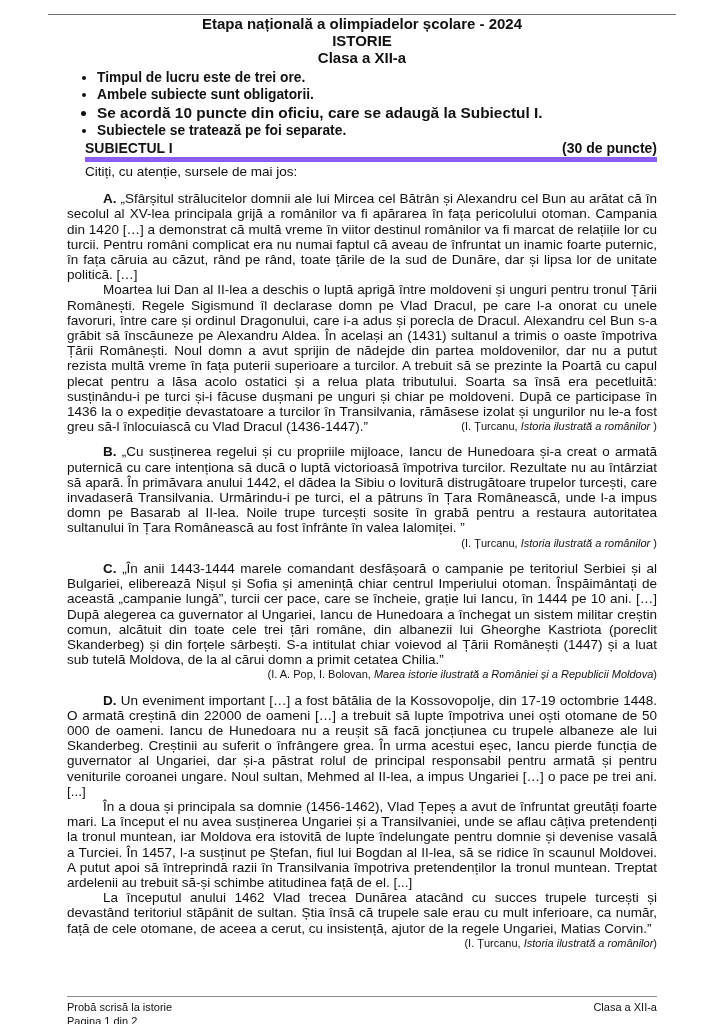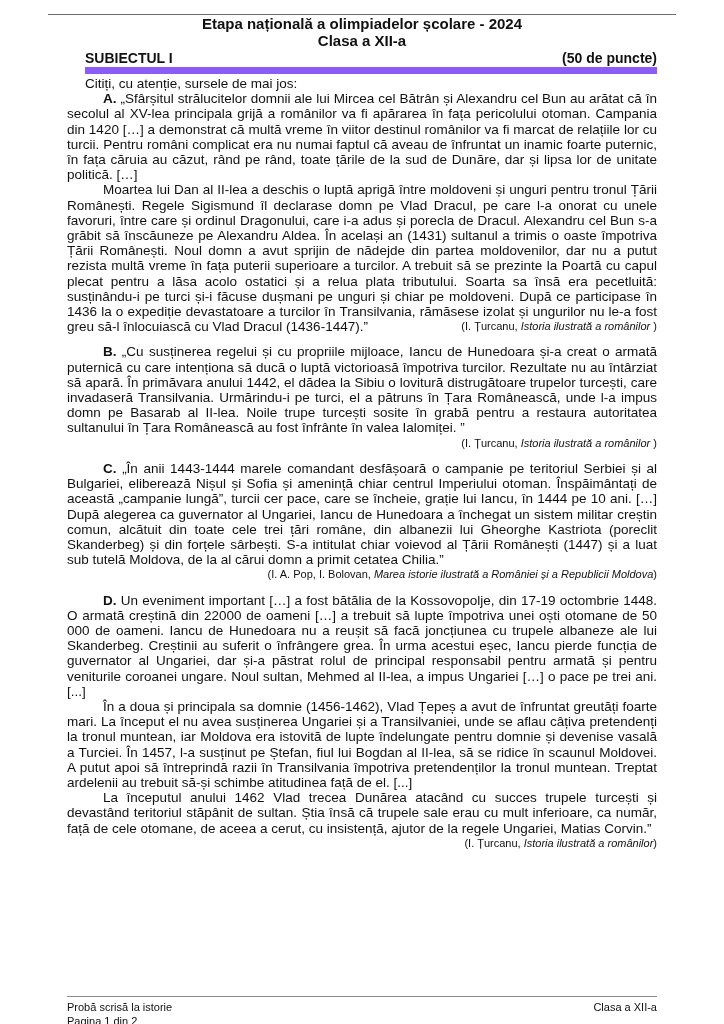--- a/index.html
+++ b/index.html
@@ -30,28 +30,28 @@
     list-style:disc;
     margin:3px 0 0 30px;
     font-weight:bold;
   }
   ul.instructions li { font-size:13.8px; line-height:17px; }
   ul.instructions li.big { font-size:15.4px; line-height:19px; }
   .subject-line {
     display:flex;
     justify-content:space-between;
     margin-left:18px;
-    border-bottom:7px solid #8b5cf6;
+    border-bottom:5px solid #8b5cf6;
     font-weight:bold;
     font-size:14px;
     padding-bottom:1px;
     margin-top:1px;
   }
   .intro { font-size:13.5px; line-height:15.2px; padding-left:18px; margin-top:2px; }
-  .source { margin-top:0; }
+  .source { margin-top:12px; }
   .source.gap { margin-top:10px; }
   .source p {
     font-size:13.5px;
     line-height:15.2px;
     text-align:justify;
     text-indent:36px;
   }
   .src-label { font-weight:bold; }
   .attribution {
     font-size:11px;
@@ -73,27 +73,34 @@
 </style>
 </head>
 <body>
 
 <div class="page">
 
   <hr class="toprule">
 
   <div class="titleblock">
     <div class="t-line">Etapa națională a olimpiadelor școlare - 2024</div>
+    <div class="t-line">ISTORIE</div>
     <div class="t-line">Clasa a XII-a</div>
   </div>
 
+  <ul class="instructions">
+    <li>Timpul de lucru este de trei ore.</li>
+    <li>Ambele subiecte sunt obligatorii.</li>
+    <li class="big">Se acordă 10 puncte din oficiu, care se adaugă la Subiectul I.</li>
+    <li>Subiectele se tratează pe foi separate.</li>
+  </ul>
 
   <div class="subject-line">
     <span>SUBIECTUL I</span>
-    <span>(50 de puncte)</span>
+    <span>(30 de puncte)</span>
   </div>
 
   <div class="intro">Citiți, cu atenție, sursele de mai jos:</div>
 
   <div class="source">
     <p><b class="src-label">A.</b> <span>„Sfârșitul strălucitelor domnii ale lui Mircea cel Bătrân și Alexandru cel Bun au arătat că în secolul al XV-lea principala grijă a românilor va fi apărarea în fața pericolului otoman. Campania din 1420 […] a demonstrat că multă vreme în viitor destinul românilor va fi marcat de relațiile lor cu turcii. Pentru români complicat era nu numai faptul că aveau de înfruntat un inamic foarte puternic, în fața căruia au căzut, rând pe rând, toate țările de la sud de Dunăre, dar și lipsa lor de unitate politică. […]</span></p>
     <p>Moartea lui Dan al II-lea a deschis o luptă aprigă între moldoveni și unguri pentru tronul Țării Românești. Regele Sigismund îl declarase domn pe Vlad Dracul, pe care l-a onorat cu unele favoruri, între care și ordinul Dragonului, care i-a adus și porecla de Dracul. Alexandru cel Bun s-a grăbit să înscăuneze pe Alexandru Aldea. În același an (1431) sultanul a trimis o oaste împotriva Țării Românești. Noul domn a avut sprijin de nădejde din partea moldovenilor, dar nu a putut rezista multă vreme în fața puterii superioare a turcilor. A trebuit să se prezinte la Poartă cu capul plecat pentru a lăsa acolo ostatici și a relua plata tributului. Soarta sa însă era pecetluită: susținându-i pe turci și-i făcuse dușmani pe unguri și chiar pe moldoveni. După ce participase în 1436 la o expediție devastatoare a turcilor în Transilvania, rămăsese izolat și ungurilor nu le-a fost greu să-l înlocuiască cu Vlad Dracul (1436-1447).”</p>
     <div class="attribution inline">
       <span>(I. Țurcanu, </span><span class="book">Istoria ilustrată a românilor</span><span> )</span>
     </div>

